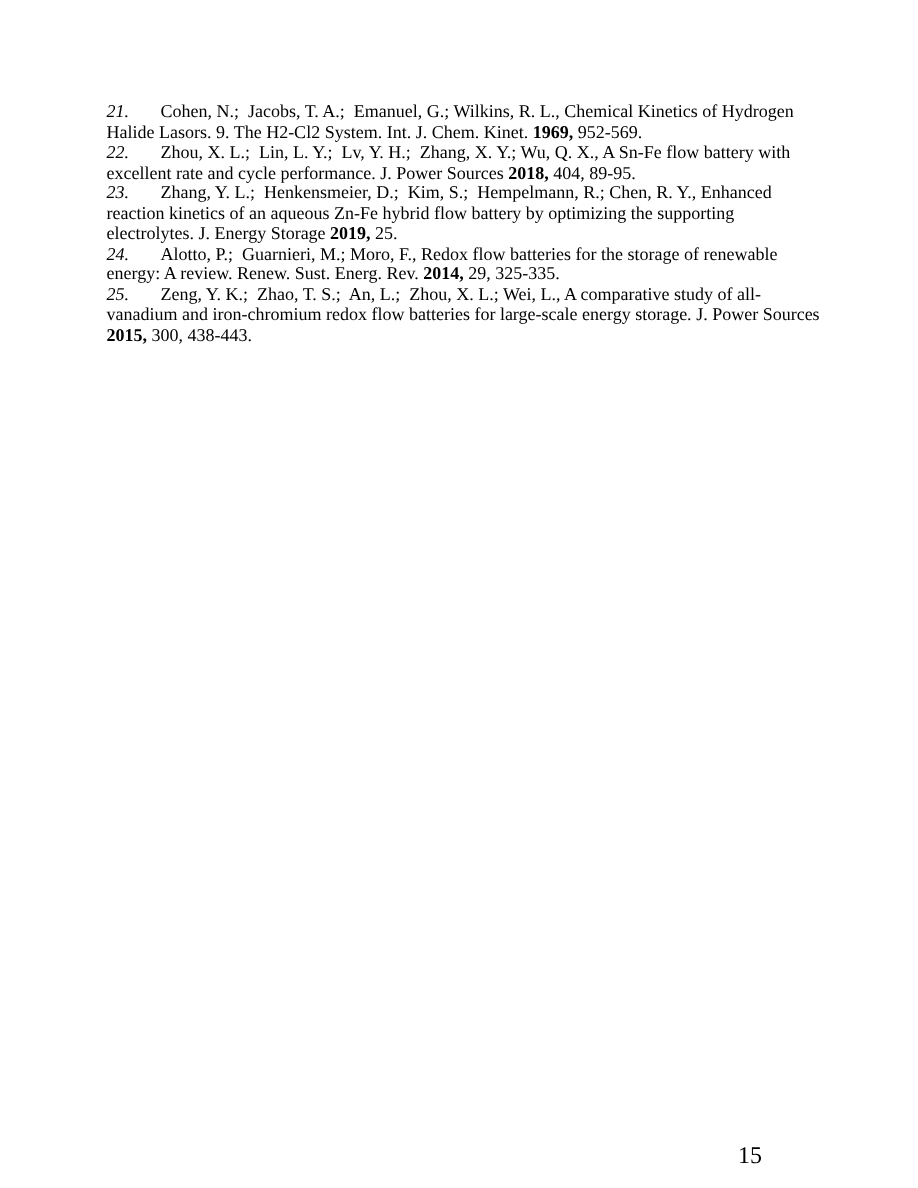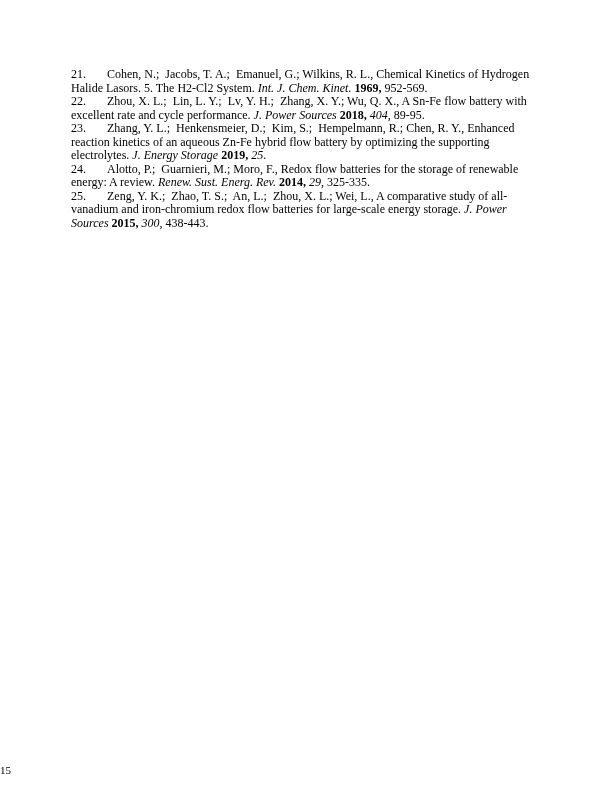--- a/index.html
+++ b/index.html
@@ -34,44 +34,45 @@
     text-align: left;
   }
   .ref {
     margin: 0;
     padding: 0;
   }
   .ref-num {
     display: inline-block;
     width: 36px;
     vertical-align: baseline;
+    font-style: italic;
   }
   .ref-body {
     white-space: pre-wrap;
   }
-  .seg.italic { font-style: italic; }
+  .seg.italic { }
   .seg.bold   { font-weight: 700; margin-top: 20px; }
   .page-number {
     position: absolute;
     left: 0;
     top: 764px;
     width: 508px;
-    text-align: left;
-    font-size: 11px;
+    text-align: right;
+    font-size: 16px;
     line-height: 13.55px;
   }
 </style>
 </head>
 <body>
 
 <div class="page">
 
   <div class="refs">
 
-    <p class="ref"><span class="ref-num">21.</span><span class="ref-body"><span class="seg plain">Cohen, N.;  Jacobs, T. A.;  Emanuel, G.; Wilkins, R. L., Chemical Kinetics of Hydrogen Halide Lasors. 5. The H2-Cl2 System. </span><span class="seg italic">Int. J. Chem. Kinet.</span><span class="seg plain"> </span><span class="seg bold">1969,</span><span class="seg plain"> 952-569.</span></span></p>
+    <p class="ref"><span class="ref-num">21.</span><span class="ref-body"><span class="seg plain">Cohen, N.;  Jacobs, T. A.;  Emanuel, G.; Wilkins, R. L., Chemical Kinetics of Hydrogen Halide Lasors. 9. The H2-Cl2 System. </span><span class="seg italic">Int. J. Chem. Kinet.</span><span class="seg plain"> </span><span class="seg bold">1969,</span><span class="seg plain"> 952-569.</span></span></p>
 
     <p class="ref"><span class="ref-num">22.</span><span class="ref-body"><span class="seg plain">Zhou, X. L.;  Lin, L. Y.;  Lv, Y. H.;  Zhang, X. Y.; Wu, Q. X., A Sn-Fe flow battery with excellent rate and cycle performance. </span><span class="seg italic">J. Power Sources</span><span class="seg plain"> </span><span class="seg bold">2018,</span><span class="seg plain"> </span><span class="seg italic">404</span><span class="seg plain">, 89-95.</span></span></p>
 
     <p class="ref"><span class="ref-num">23.</span><span class="ref-body"><span class="seg plain">Zhang, Y. L.;  Henkensmeier, D.;  Kim, S.;  Hempelmann, R.; Chen, R. Y., Enhanced reaction kinetics of an aqueous Zn-Fe hybrid flow battery by optimizing the supporting electrolytes. </span><span class="seg italic">J. Energy Storage</span><span class="seg plain"> </span><span class="seg bold">2019,</span><span class="seg plain"> </span><span class="seg italic">25</span><span class="seg plain">.</span></span></p>
 
     <p class="ref"><span class="ref-num">24.</span><span class="ref-body"><span class="seg plain">Alotto, P.;  Guarnieri, M.; Moro, F., Redox flow batteries for the storage of renewable energy: A review. </span><span class="seg italic">Renew. Sust. Energ. Rev.</span><span class="seg plain"> </span><span class="seg bold">2014,</span><span class="seg plain"> </span><span class="seg italic">29</span><span class="seg plain">, 325-335.</span></span></p>
 
     <p class="ref"><span class="ref-num">25.</span><span class="ref-body"><span class="seg plain">Zeng, Y. K.;  Zhao, T. S.;  An, L.;  Zhou, X. L.; Wei, L., A comparative study of all-vanadium and iron-chromium redox flow batteries for large-scale energy storage. </span><span class="seg italic">J. Power Sources</span><span class="seg plain"> </span><span class="seg bold">2015,</span><span class="seg plain"> </span><span class="seg italic">300</span><span class="seg plain">, 438-443.</span></span></p>
 
   </div>

